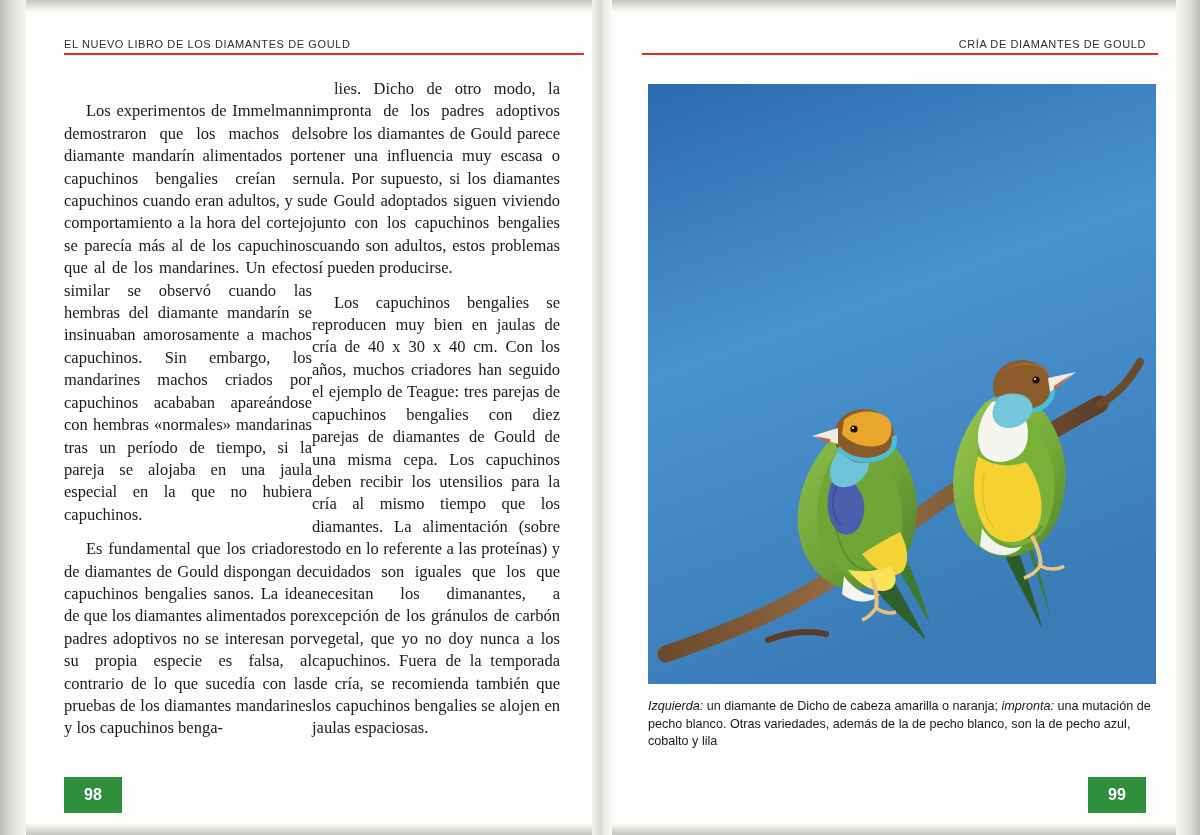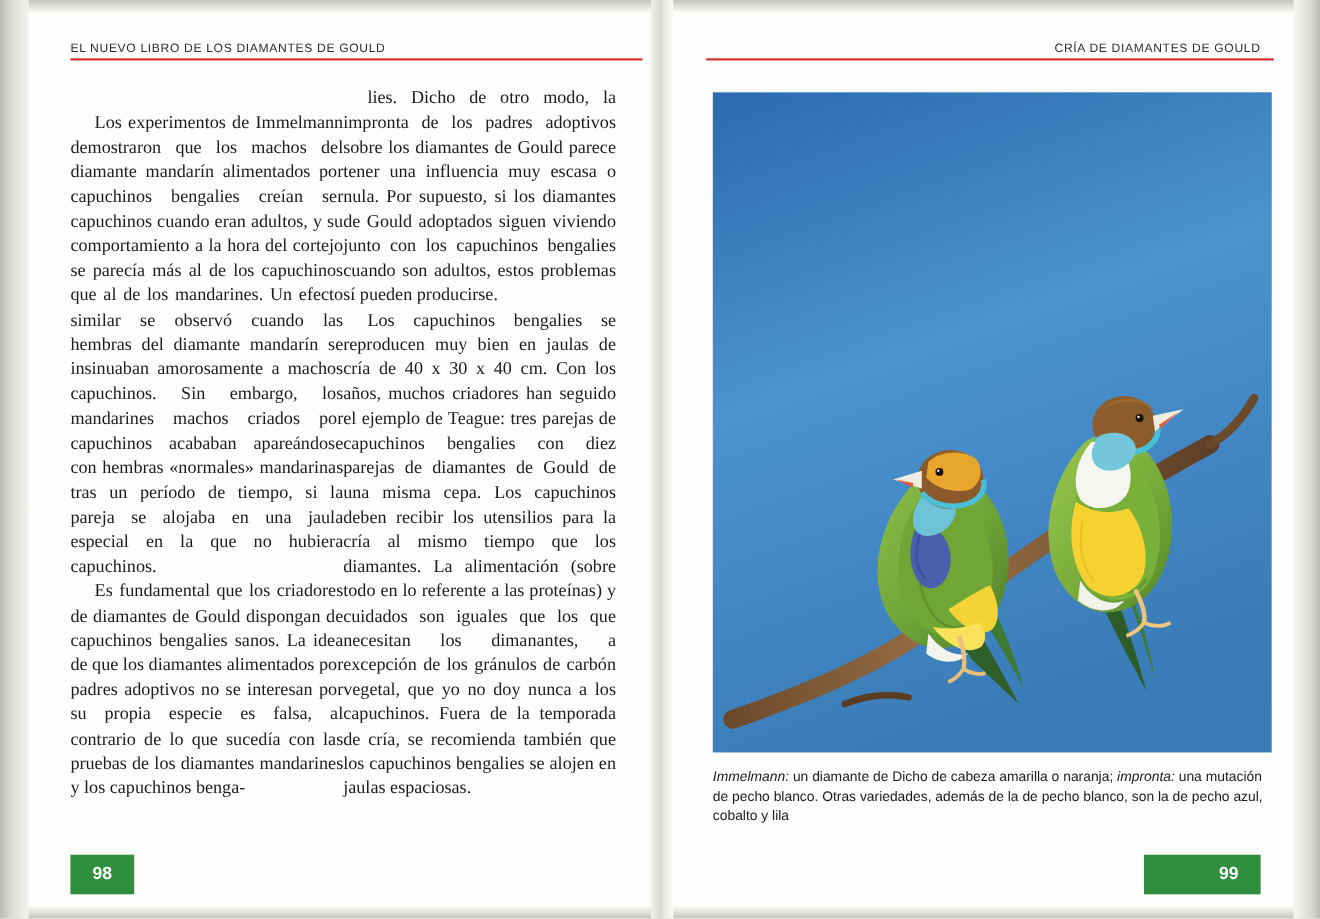--- a/index.html
+++ b/index.html
@@ -96,21 +96,21 @@
   .col p {
     margin: 0;
     font-size: 16.5px;
     line-height: 22.4px;
     text-align: justify;
     text-justify: inter-word;
     color: #1b1b1b;
     text-indent: 22px;
     hyphens: auto;
   }
-  .col p + p { margin-top: 0px; }
+  .col p + p { margin-top: 12px; }
 
   
   .photo {
     position: absolute;
     left: 36px;
     top: 84px;
     width: 508px;
     height: 600px;
     background: linear-gradient(to bottom, #2f6fb5 0%, #3f86c6 35%, #4a93cf 62%, #3d7fba 100%);
     overflow: hidden;
@@ -138,21 +138,21 @@
     background: #2f8f3f;
     color: #ffffff;
     font-family: "Liberation Sans", sans-serif;
     font-weight: bold;
     font-size: 16px;
     display: flex;
     align-items: center;
     justify-content: center;
   }
   .folio-left { left: 38px; }
-  .folio-right { right: 30px; padding-left: 48px; }
+  .folio-right { right: 30px; }
 </style>
 </head>
 <body>
 
 <div class="spread">
 
   <div class="edge-top"></div>
   <div class="edge-bottom"></div>
   <div class="edge-left"></div>
   <div class="edge-right"></div>
@@ -284,19 +284,19 @@
           <circle cx="387" cy="295" r="1.1" fill="#f7f4ea"></circle>
 
           <path d="M384,452 C390,464 394,474 392,482" stroke="#ecc57f" stroke-width="4" fill="none"></path>
           <path d="M392,482 C400,486 410,486 416,482" stroke="#ecc57f" stroke-width="3.5" fill="none"></path>
           <path d="M392,482 C388,488 382,492 376,494" stroke="#ecc57f" stroke-width="3.5" fill="none"></path>
         </g>
       </svg>
     </div>
 
     <div class="caption">
-      <i>Immelmann:</i><span> un diamante de Dicho de cabeza amarilla o naranja; </span><i>impronta:</i><span> una mutación de pecho blanco. Otras variedades, además de la de pecho blanco, son la de pecho azul, cobalto y lila</span>
+      <i>Izquierda:</i><span> un diamante de Dicho de cabeza amarilla o naranja; </span><i>impronta:</i><span> una mutación de pecho blanco. Otras variedades, además de la de pecho blanco, son la de pecho azul, cobalto y lila</span>
     </div>
 
     <div class="folio folio-right">99</div>
   </div>
 
 </div>
 
 </body></html>

